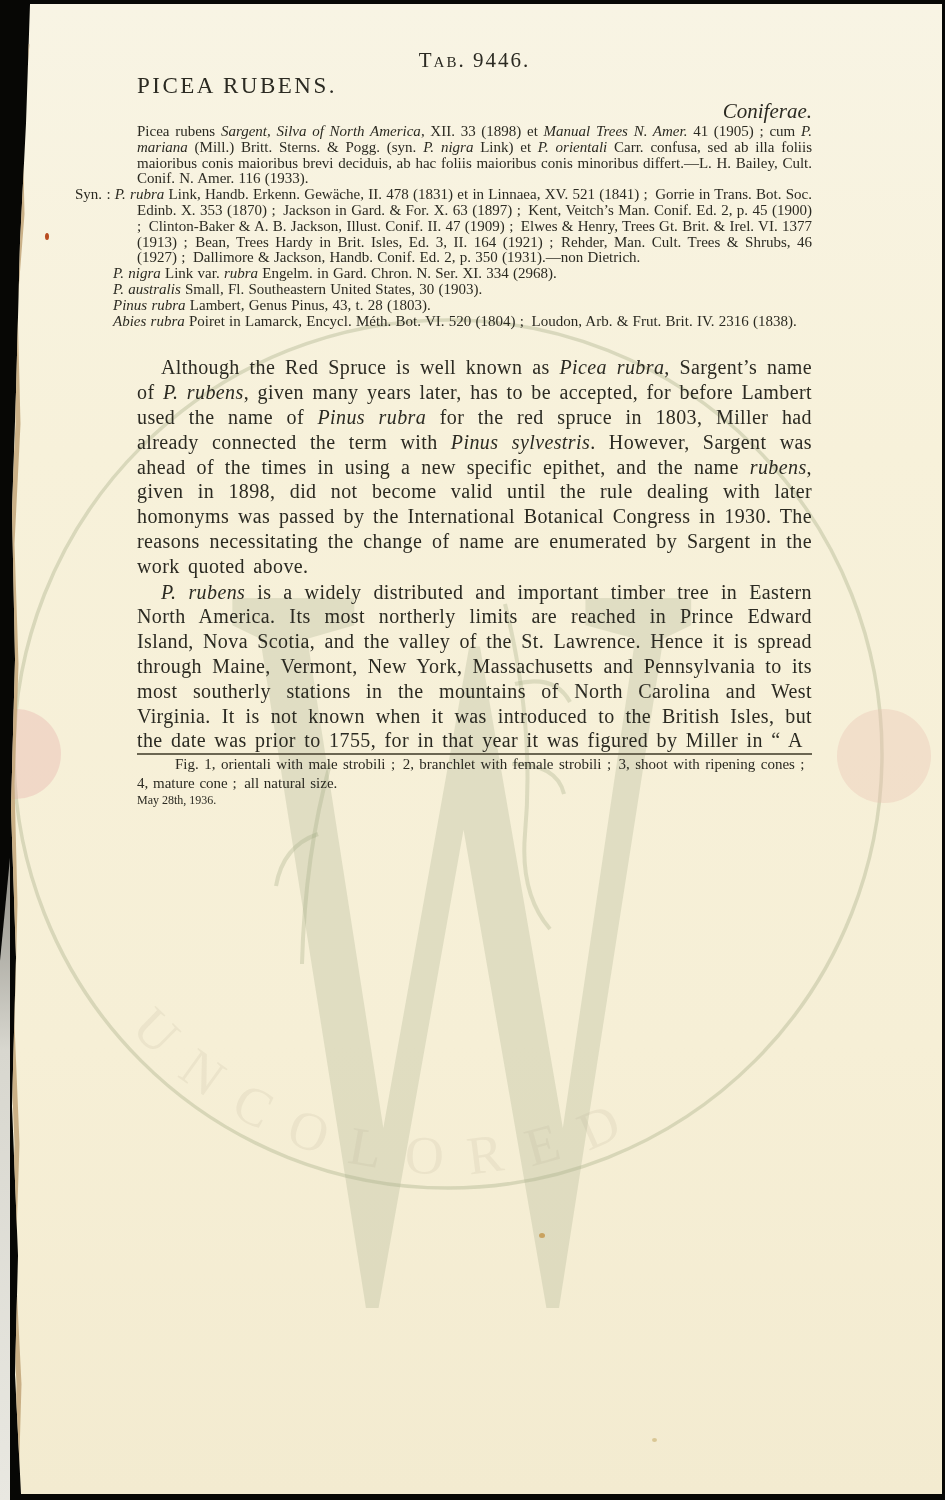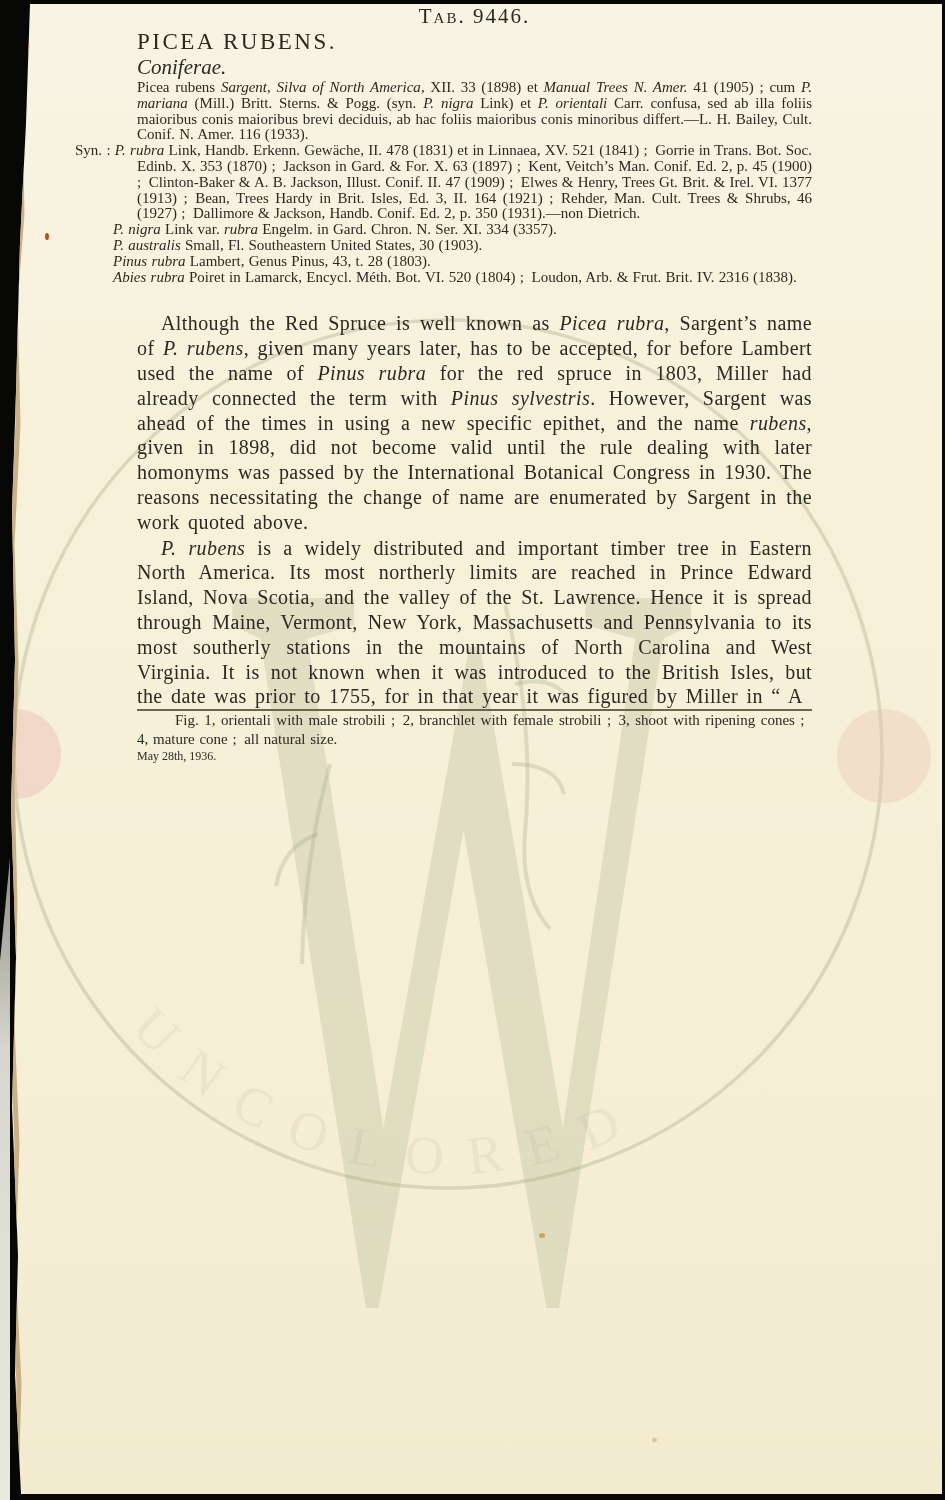--- a/index.html
+++ b/index.html
@@ -12,27 +12,27 @@
   
   .paper{position:absolute;left:0;top:4px;right:3px;bottom:6px;z-index:1;
          background:linear-gradient(180deg,#f8f4e4 0%,#f7f1da 30%,#f6efd6 70%,#f3ebd0 100%);
          clip-path:polygon(30px 0%,100% 0%,100% 100%,21px 100%,15px 92%,18px 84%,12px 74%,16px 64%,11px 54%,15px 44%,12px 34%,16px 26%,20px 16%,26px 8%);}
   .wm{position:absolute;left:0;top:0;z-index:1;}
   .speck{position:absolute;border-radius:50%;z-index:1;}
   .speck-red{left:45px;top:229px;width:4px;height:7px;background:#b84c20;}
   .speck-tan{left:539px;top:1229px;width:6px;height:5px;background:#c9a25f;}
   .speck-pale{left:652px;top:1434px;width:5px;height:4px;background:#d9c795;}
 
-  .content{position:relative;z-index:2;padding:0 130px 0 137px;color:#2b2a22;}
+  .content{position:relative;z-index:2;padding:0 130px 0 137px;color:#2b2a22;margin-top:44px;}
   .content p,.content h1,.content div{margin:0;padding:0;}
 
   .plate-label{margin-top:198px;text-align:center;font-size:21px;letter-spacing:2px;
                font-variant:small-caps;}
   .title{margin-top:15px;font-size:23px;font-weight:400;letter-spacing:2.5px;}
-  .family{margin-top:12px;text-align:left;font-size:21px;font-style:italic;}
+  .family{margin-top:12px;text-align:right;font-size:21px;font-style:italic;}
 
   .citation{margin-top:36px;font-size:15px;line-height:15.8px;text-align:justify;
             word-spacing:0.5px;}
   .syn{font-size:15px;line-height:15.8px;text-align:justify;word-spacing:0.5px;}
   .syn-first{margin-top:4px;padding-left:62px;text-indent:-62px;}
   .syn-sub{margin-top:6px;padding-left:62px;text-indent:-24px;}
 
   .body-para{font-size:20px;line-height:24.8px;text-align:justify;
              word-spacing:3px;letter-spacing:0.4px;}
   .body-para.first{margin-top:26px;}
@@ -85,21 +85,21 @@
       <div class="plate-label">Tab. 9446.</div>
 
       <h1 class="title">PICEA RUBENS.</h1>
 
       <div class="family">Coniferae.</div>
 
       <p class="citation"><span class="rb">Picea rubens </span><span class="ri">Sargent, Silva of North America</span><span>, XII. </span><span class="rb">33</span><span> (1898) et </span><span class="ri">Manual Trees N. Amer.</span><span> </span><span class="rb">41</span><span> (1905) ; cum </span><span class="ri">P. mariana</span><span> (Mill.) Britt. Sterns. &amp; Pogg. (syn. </span><span class="ri">P. nigra</span><span> Link) et </span><span class="ri">P. orientali</span><span> Carr. confusa, sed ab illa foliis maioribus conis maioribus brevi deciduis, ab hac foliis maioribus conis minoribus differt.—L. H. Bailey, Cult. Conif. N. Amer. </span><span class="rb">116</span><span> (1933).</span></p>
 
       <p class="syn syn-first"><span class="syn-label">Syn. : </span><span><span class="ri">P. rubra</span><span> Link, Handb. Erkenn. Gewäche, II. </span><span class="rb">478</span><span> (1831) et in Linnaea, XV. </span><span class="rb">521</span><span> (1841) ; Gorrie in Trans. Bot. Soc. Edinb. X. </span><span class="rb">353</span><span> (1870) ; Jackson in Gard. &amp; For. X. </span><span class="rb">63</span><span> (1897) ; Kent, Veitch’s Man. Conif. Ed. 2, p. </span><span class="rb">45</span><span> (1900) ; Clinton-Baker &amp; A. B. Jackson, Illust. Conif. II. </span><span class="rb">47</span><span> (1909) ; Elwes &amp; Henry, Trees Gt. Brit. &amp; Irel. VI. </span><span class="rb">1377</span><span> (1913) ; Bean, Trees Hardy in Brit. Isles, Ed. 3, II. </span><span class="rb">164</span><span> (1921) ; Rehder, Man. Cult. Trees &amp; Shrubs, </span><span class="rb">46</span><span> (1927) ; Dallimore &amp; Jackson, Handb. Conif. Ed. 2, p. </span><span class="rb">350</span><span> (1931).—non Dietrich.</span></span></p>
 
-      <p class="syn syn-sub"><span class="ri">P. nigra</span><span> Link var. </span><span class="ri">rubra</span><span> Engelm. in Gard. Chron. N. Ser. XI. </span><span class="rb">334</span><span> (3357).</span></p>
+      <p class="syn syn-sub"><span class="ri">P. nigra</span><span> Link var. </span><span class="ri">rubra</span><span> Engelm. in Gard. Chron. N. Ser. XI. </span><span class="rb">334</span><span> (2968).</span></p>
       <p class="syn syn-sub"><span class="ri">P. australis</span><span> Small, Fl. Southeastern United States, </span><span class="rb">30</span><span> (1903).</span></p>
       <p class="syn syn-sub"><span class="ri">Pinus rubra</span><span> Lambert, Genus Pinus, </span><span class="rb">43</span><span>, t. </span><span class="rb">28</span><span> (1803).</span></p>
       <p class="syn syn-sub"><span class="ri">Abies rubra</span><span> Poiret in Lamarck, Encycl. Méth. Bot. VI. </span><span class="rb">520</span><span> (1804) ; Loudon, Arb. &amp; Frut. Brit. IV. </span><span class="rb">2316</span><span> (1838).</span></p>
 
       <p class="body-para first"><span>Although the Red Spruce is well known as </span><span class="ri">Picea rubra</span><span>, Sargent’s name of </span><span class="ri">P. rubens</span><span>, given many years later, has to be accepted, for before Lambert used the name of </span><span class="ri">Pinus rubra</span><span> for the red spruce in </span><span class="rb">1803</span><span>, Miller had already connected the term with </span><span class="ri">Pinus sylvestris</span><span>. However, Sargent was ahead of the times in using a new specific epithet, and the name </span><span class="ri">rubens</span><span>, given in </span><span class="rb">1898</span><span>, did not become valid until the rule dealing with later homonyms was passed by the International Botanical Congress in </span><span class="rb">1930</span><span>. The reasons necessitating the change of name are enumerated by Sargent in the work quoted above.</span></p>
 
       <p class="body-para second"><span class="ri">P. rubens</span><span> is a widely distributed and important timber tree in Eastern North America. Its most northerly limits are reached in Prince Edward Island, Nova Scotia, and the valley of the St. Lawrence. Hence it is spread through Maine, Vermont, New York, Massachusetts and Pennsylvania to its most southerly stations in the mountains of North Carolina and West Virginia. It is not known when it was introduced to the British Isles, but the date was prior to </span><span class="rb">1755</span><span>, for in that year it was figured by Miller in “ A</span></p>
 
       <div class="footrule"></div>
 

